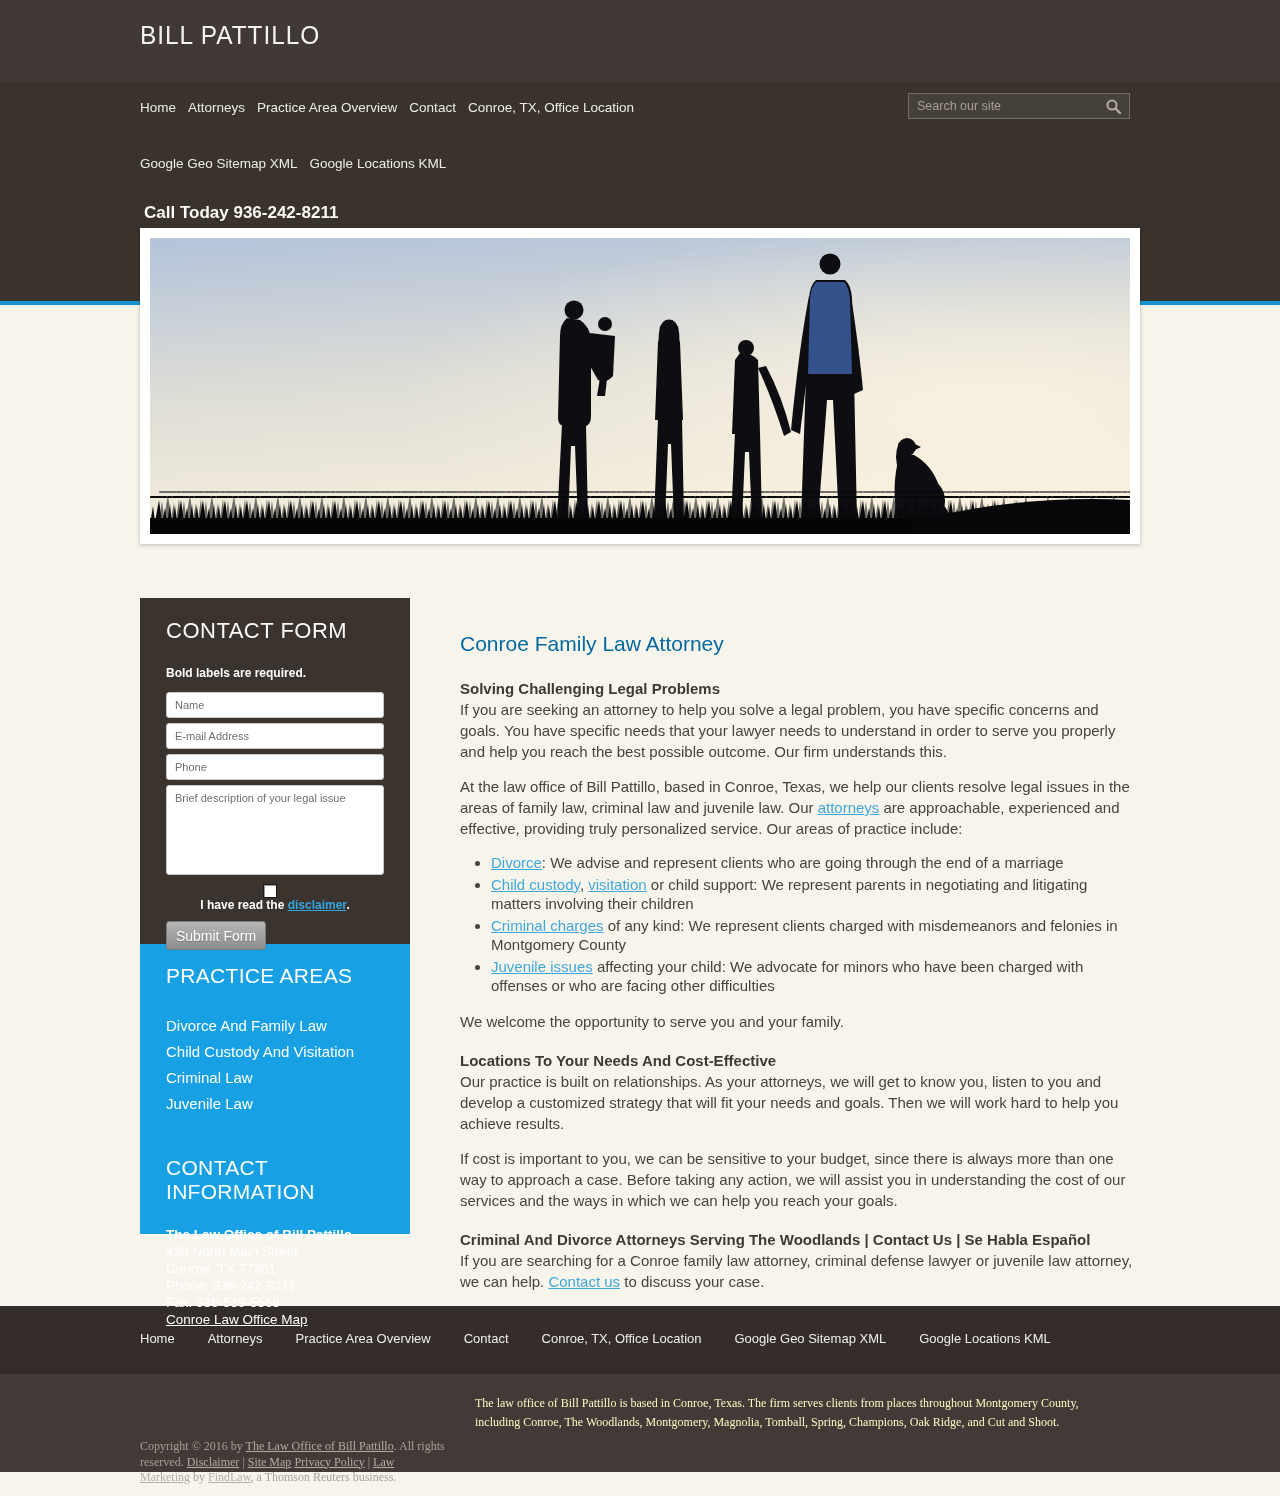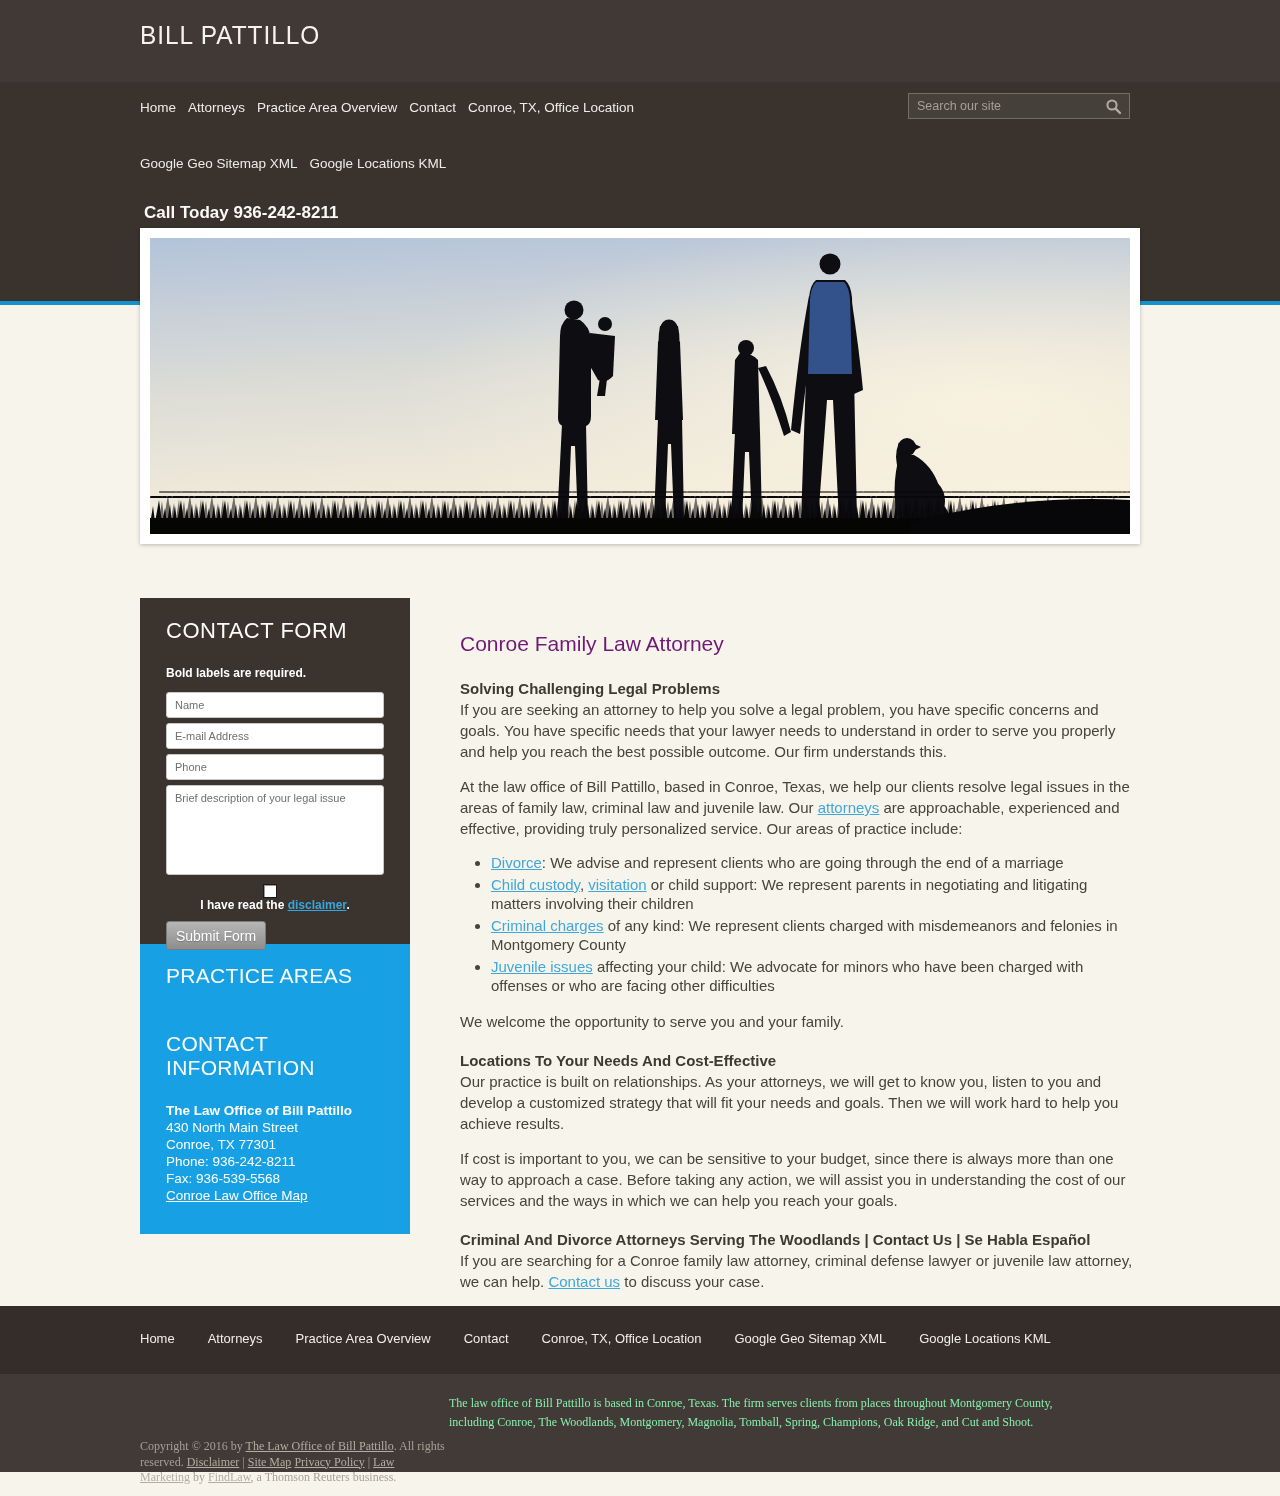--- a/index.html
+++ b/index.html
@@ -112,40 +112,40 @@
   }
   .blue-heading { margin:0; font-size:21px; font-weight:400; letter-spacing:.3px; color:#fdfeff; }
   .practice-links { margin-top:30px; }
   .pa-link { display:block; color:#fefefe; font-size:15px; line-height:16px; margin-bottom:10px; text-decoration:none; }
   .contact-info-heading { margin-top:44px; }
   .contact-info-lines { margin-top:22px; font-size:13.5px; line-height:17px; }
   .ci-firm { font-weight:bold; }
   .map-link { color:#fefefe; text-decoration:underline; }
 
   .content { width:680px; margin-left:50px; color:#45453c; }
-  .page-title { margin:34px 0 24px 0; font-size:21px; font-weight:400; color:#701a75; }
+  .page-title { margin:34px 0 24px 0; font-size:21px; font-weight:400; color:#0369a1; }
   .sec-heading { margin:20px 0 2px 0; font-size:15px; font-weight:bold; color:#3b3b31; }
   .content p { margin:2px 0 14px 0; font-size:15px; line-height:21px; }
   .body-link { color:#3fa7dc; text-decoration:underline; }
   .bullets { margin:4px 0 16px 0; padding-left:31px; }
   .bullets li { font-size:15px; line-height:19px; margin:3px 0; }
 
   
   .footer-top { background:#342d29; height:68px; }
   .footer-nav { display:flex; gap:33px; padding:25px 0 0 140px; }
   .footer-nav a { color:#f1eee8; font-size:13px; text-decoration:none; white-space:nowrap; }
   .footer-bottom {
     background:#413a36; height:98px;
     padding:20px 30px 0 140px;
     display:flex;
     font-family:"Liberation Serif", serif;
   }
   .copyright { width:305px; flex:0 0 305px; font-size:12px; line-height:15.5px; color:#a89f96;margin-top:45px; }
   .copyright a { color:#b5aca2; text-decoration:underline; }
-  .service-area { margin-left:4px; width:650px; font-size:12px; line-height:19px; color:#86efac; }
+  .service-area { margin-left:30px; width:650px; font-size:12px; line-height:19px; color:#fef9c3; }
 </style>
 </head>
 <body>
 
 <header class="site-header">
   <div class="header-top-band"></div>
   <a class="site-title">BILL PATTILLO</a>
 
   <nav class="main-nav">
     <ul>
@@ -247,20 +247,26 @@
         <span class="checkbox"></span>
         <span>
           <span>I have read the </span><a class="disc-link">disclaimer</a><span>.</span>
         </span>
       </div>
       <button class="submit-btn">Submit Form</button>
     </div>
 
     <div class="blue-block">
       <h2 class="blue-heading">PRACTICE AREAS</h2>
+      <div class="practice-links">
+        <a class="pa-link">Divorce And Family Law</a>
+        <a class="pa-link">Child Custody And Visitation</a>
+        <a class="pa-link">Criminal Law</a>
+        <a class="pa-link">Juvenile Law</a>
+      </div>
       <h2 class="blue-heading contact-info-heading">CONTACT INFORMATION</h2>
       <div class="contact-info-lines">
         <div class="ci-firm">The Law Office of Bill Pattillo</div>
         <div>430 North Main Street</div>
         <div>Conroe, TX 77301</div>
         <div>Phone: 936-242-8211</div>
         <div>Fax: 936-539-5568</div>
         <a class="map-link">Conroe Law Office Map</a>
       </div>
     </div>

